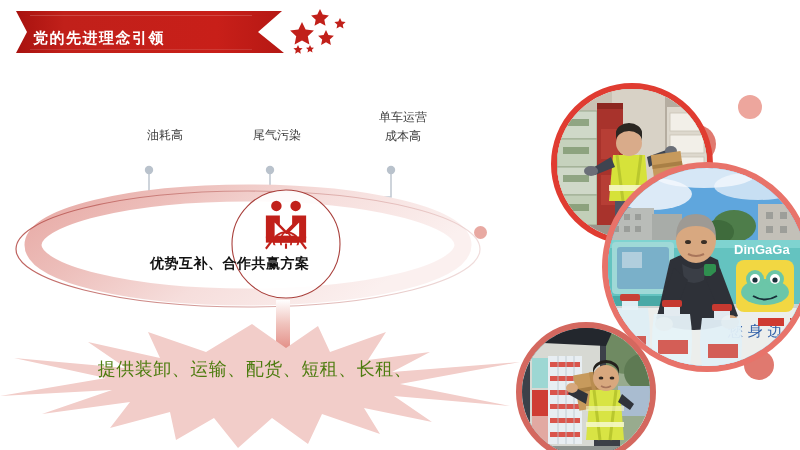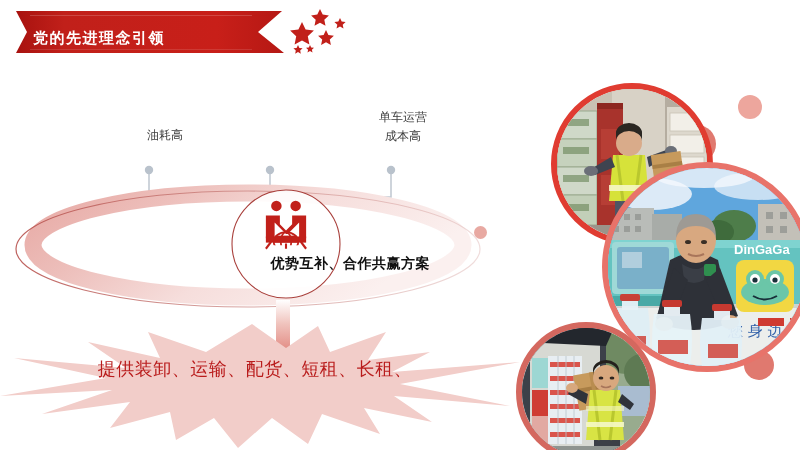--- a/index.html
+++ b/index.html
@@ -30,30 +30,30 @@
   #lab2{left:348px;top:108px;width:110px;}
 
   
   .conn{position:absolute;left:100px;top:160px;}
 
   
   .rings{position:absolute;left:10px;top:175px;}
   .hub-circle{position:absolute;left:230px;top:188px;}
   .hub-icon{position:absolute;left:258px;top:198px;width:56px;height:56px;}
   .hub-text{
-    position:absolute;left:150px;top:255px;width:280px;text-align:right;
+    position:absolute;left:150px;top:255px;width:280px;text-align:left;
     font-size:14px;font-weight:bold;color:#111;letter-spacing:.5px;white-space:nowrap;
   }
 
   
   .burst{position:absolute;left:0px;top:322px;}
   .arrow{position:absolute;left:262px;top:300px;}
   .burst-text{
     position:absolute;left:55px;top:356px;width:400px;text-align:center;
-    color:#b91c1c;font-size:18px;line-height:27px;letter-spacing:.5px;
+    color:#4d7c0f;font-size:18px;line-height:27px;letter-spacing:.5px;
   }
 
   
   .photo{position:absolute;border-radius:50%;overflow:hidden;}
   #photoTop{left:551px;top:83px;width:150px;height:150px;border:6px solid #e03c31;}
   #photoMid{left:602px;top:162px;width:198px;height:198px;border:6px solid #e8736a;}
   #photoBot{left:516px;top:322px;width:128px;height:128px;border:6px solid #d4685f;}
   .photo .inner{position:absolute;left:0;top:0;width:100%;height:100%;}
 
   .dot-deco{position:absolute;border-radius:50%;}
@@ -105,20 +105,21 @@
       <linearGradient id="rgrad" x1="0" y1="0" x2="1" y2="0">
         <stop offset="0%" stop-color="#8d4a48" stop-opacity="0.85"></stop>
         <stop offset="45%" stop-color="#b9807e" stop-opacity="0.55"></stop>
         <stop offset="100%" stop-color="#d8b3b2" stop-opacity="0.18"></stop>
       </linearGradient>
     </defs>
     <line x1="0" y1="1.5" x2="772" y2="1.5" stroke="url(#rgrad)" stroke-width="1.4" stroke-dasharray="6 4"></line>
   </svg>
 
   <div class="toplabel" id="lab0">油耗高</div>
+  <div class="toplabel" id="lab1">尾气污染</div>
   <div class="toplabel" id="lab2" style="white-space:pre-line;"><span>单车运营
 成本高</span></div>
 
   <svg class="conn" width="340" height="50" viewBox="0 0 340 50">
     <g stroke="#c2cad3" stroke-width="1.6" fill="none">
       <path d="M49,12 L49,37 L291,37 L291,12"></path>
       <path d="M170,12 L170,40"></path>
     </g>
     <g fill="#b9c2cc">
       <circle cx="49" cy="10" r="4.2"></circle>

